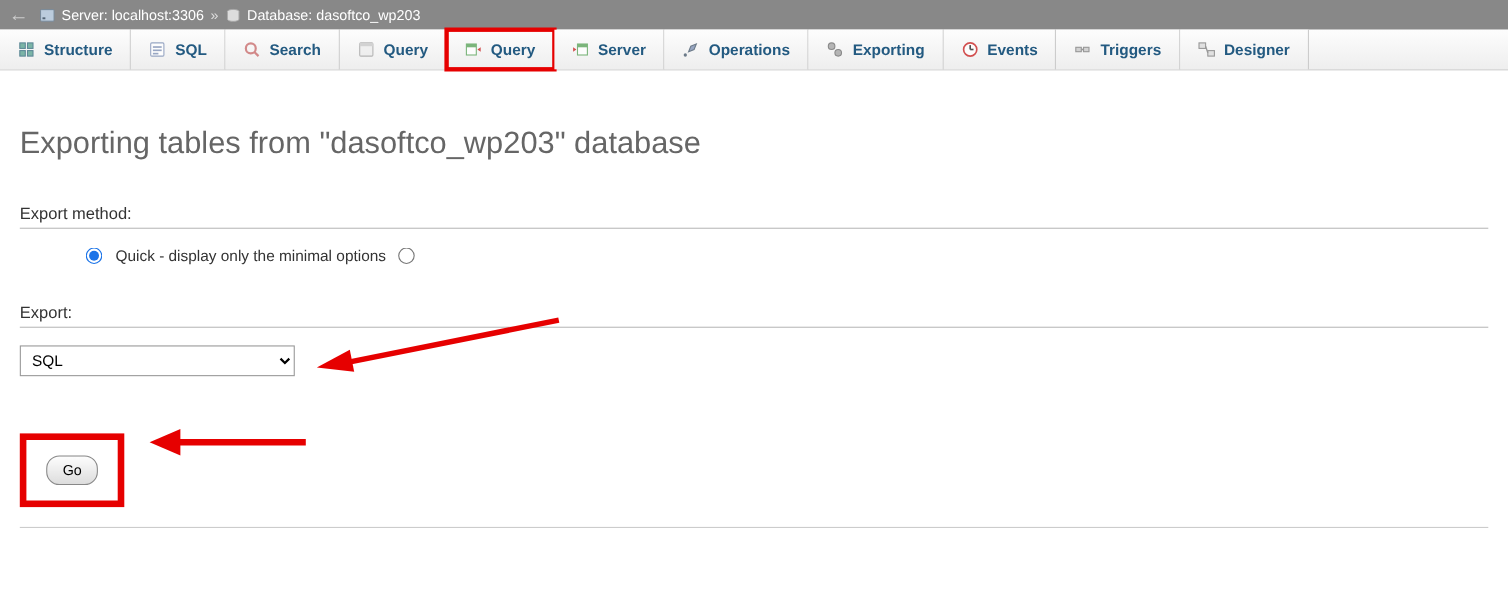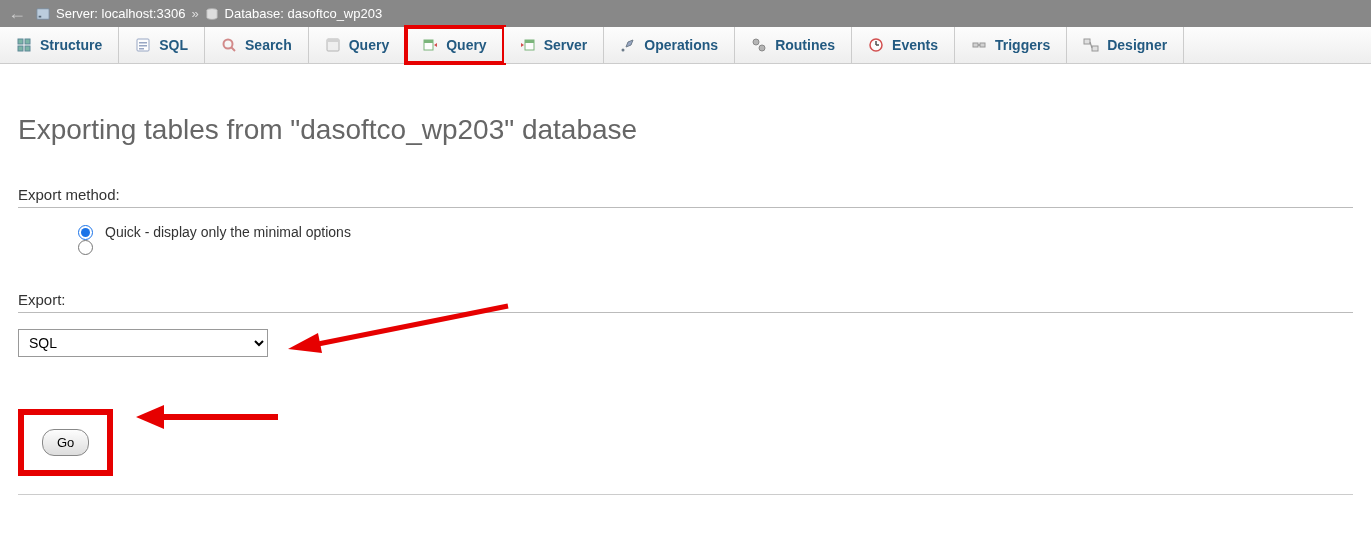--- a/index.html
+++ b/index.html
@@ -56,21 +56,21 @@
     }
     .section { margin-top: 20px; padding-bottom: 12px; }
     .section-head {
       font-weight: normal;
       color: #333;
       font-size: 15px;
       border-bottom: 1px solid #bbb;
       padding-bottom: 4px;
       margin-bottom: 16px;
     }
-    .radio-list { padding-left: 60px; display: flex; flex-direction: column; gap: 0; }
+    .radio-list { padding-left: 60px; display: flex; flex-direction: row; gap: 11px; }
     .radio-row { display: flex; align-items: center; gap: 12px; }
     .radio-row input[type=radio] { width: 15px; height: 15px; accent-color: #1a73e8; }
     .radio-label { color: #333; font-size: 14px; }
 
     .format-row { position: relative; margin-top: 24px; }
     .format-row select {
       width: 250px; height: 28px; font-size: 14px; padding: 2px 6px;
       border: 1px solid #999; background: #fff;
     }
 
@@ -204,21 +204,21 @@
     <span>Operations</span>
   </div>
 
   <div class="tab">
     <span class="tab-icon">
       <svg width="16" height="16" viewBox="0 0 16 16">
           <circle cx="5" cy="5" r="3" fill="#aaa" stroke="#777"></circle>
           <circle cx="11" cy="11" r="3" fill="#aaa" stroke="#777"></circle>
         </svg>
     </span>
-    <span>Routines</span>
+    <span>Exporting</span>
   </div>
 
   <div class="tab">
     <span class="tab-icon">
       <svg width="16" height="16" viewBox="0 0 16 16">
           <circle cx="8" cy="8" r="6" fill="#fff" stroke="#c33" stroke-width="1.5"></circle>
           <line x1="8" y1="8" x2="8" y2="4" stroke="#333" stroke-width="1.5"></line>
           <line x1="8" y1="8" x2="11" y2="8" stroke="#333" stroke-width="1.5"></line>
         </svg>
     </span>

